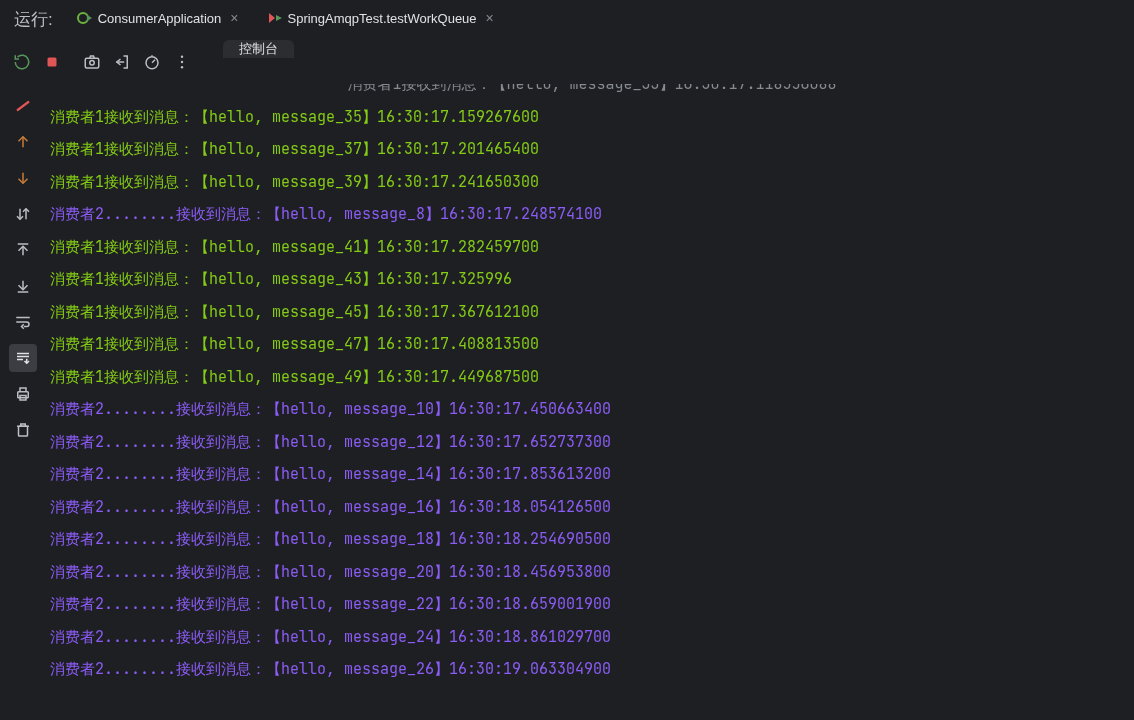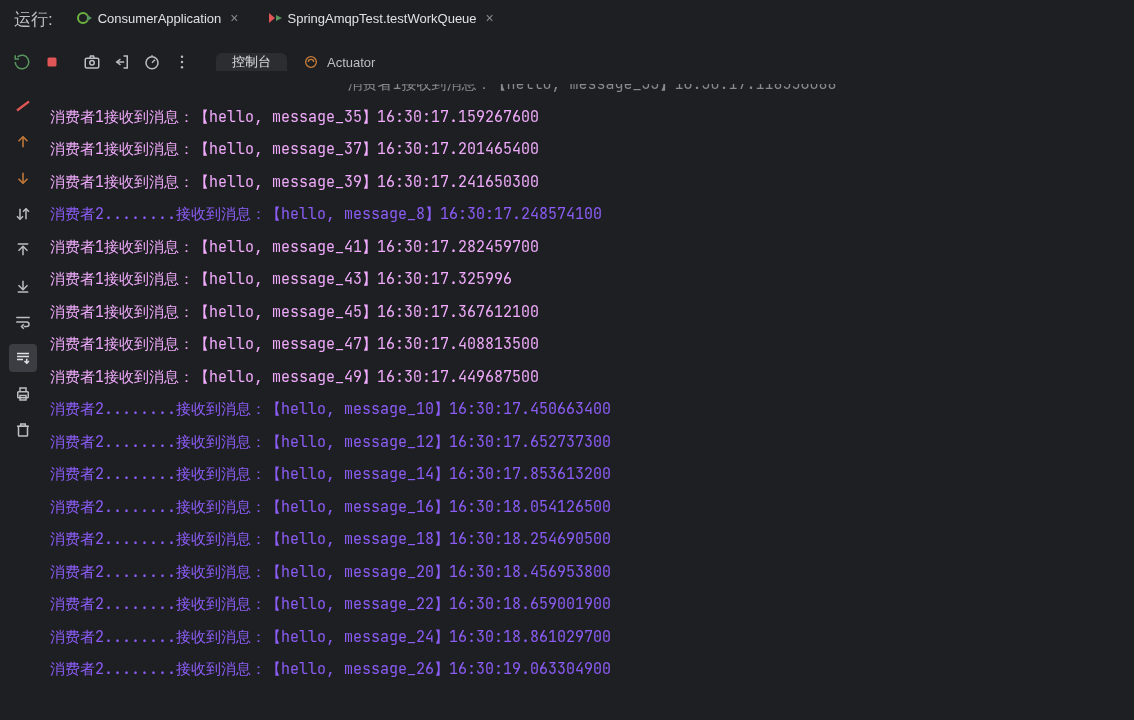--- a/index.html
+++ b/index.html
@@ -68,21 +68,21 @@
     width: 28px; height: 28px;
     display: inline-flex;
     align-items: center;
     justify-content: center;
     border-radius: 4px;
     color: #bcbec4;
     cursor: pointer;
   }
   .icon-btn svg { width: 18px; height: 18px; }
 
-  .inner-tabs { display: flex; align-items: center; margin-left: 12px; }
+  .inner-tabs { display: flex; align-items: flex-start; margin-left: 19px; }
   .inner-tab {
     display: flex;
     align-items: center;
     gap: 8px;
     padding: 0 16px;
     color: #bcbec4;
     cursor: pointer;
     font-size: 13px;
   }
   .inner-tab.active {
@@ -127,21 +127,21 @@
     padding: 2px 0 4px 4px;
   }
   .console {
     font-family: "JetBrains Mono", Consolas, "Courier New", monospace;
     font-size: 15px;
     line-height: 32.5px;
     white-space: pre;
     color: #bcbec4;
   }
   .console .row { display: block; }
-  .console .c1 { color: #f0abfc; } 
+  .console .c1 { color: #84cc16; } 
   .console .c2 { color: #8b5cf6; } 
   .console .cut { color: #868a91; } 
   .cutrow { margin-top: -18px; text-align: center; }
 </style>
 </head>
 <body>
 
 <div class="run-tabbar">
   <span class="run-label">运行:</span>
 
@@ -208,29 +208,20 @@
           <circle cx="12" cy="5" r="1.6"></circle>
           <circle cx="12" cy="12" r="1.6"></circle>
           <circle cx="12" cy="19" r="1.6"></circle>
         </svg>
     </span>
   </div>
 
   <div class="inner-tabs">
     <div class="inner-tab active">
       <span>控制台</span>
-    </div>
-    <div class="inner-tab">
-      <span style="display:inline-flex;width:16px;height:16px">
-        <svg viewBox="0 0 24 24" fill="none" stroke="#c77d3a" stroke-width="2">
-            <circle cx="12" cy="12" r="8"></circle>
-            <path d="M8 12a4 4 0 0 1 8 0"></path>
-          </svg>
-      </span>
-      <span>Actuator</span>
     </div>
   </div>
 </div>
 
 <div class="main">
 
   <div class="gutter">
     <span class="g-btn g-color-red">
       <svg viewBox="0 0 24 24" fill="none" stroke="#e05555" stroke-width="3">
           <path d="M4 18L20 6"></path>

